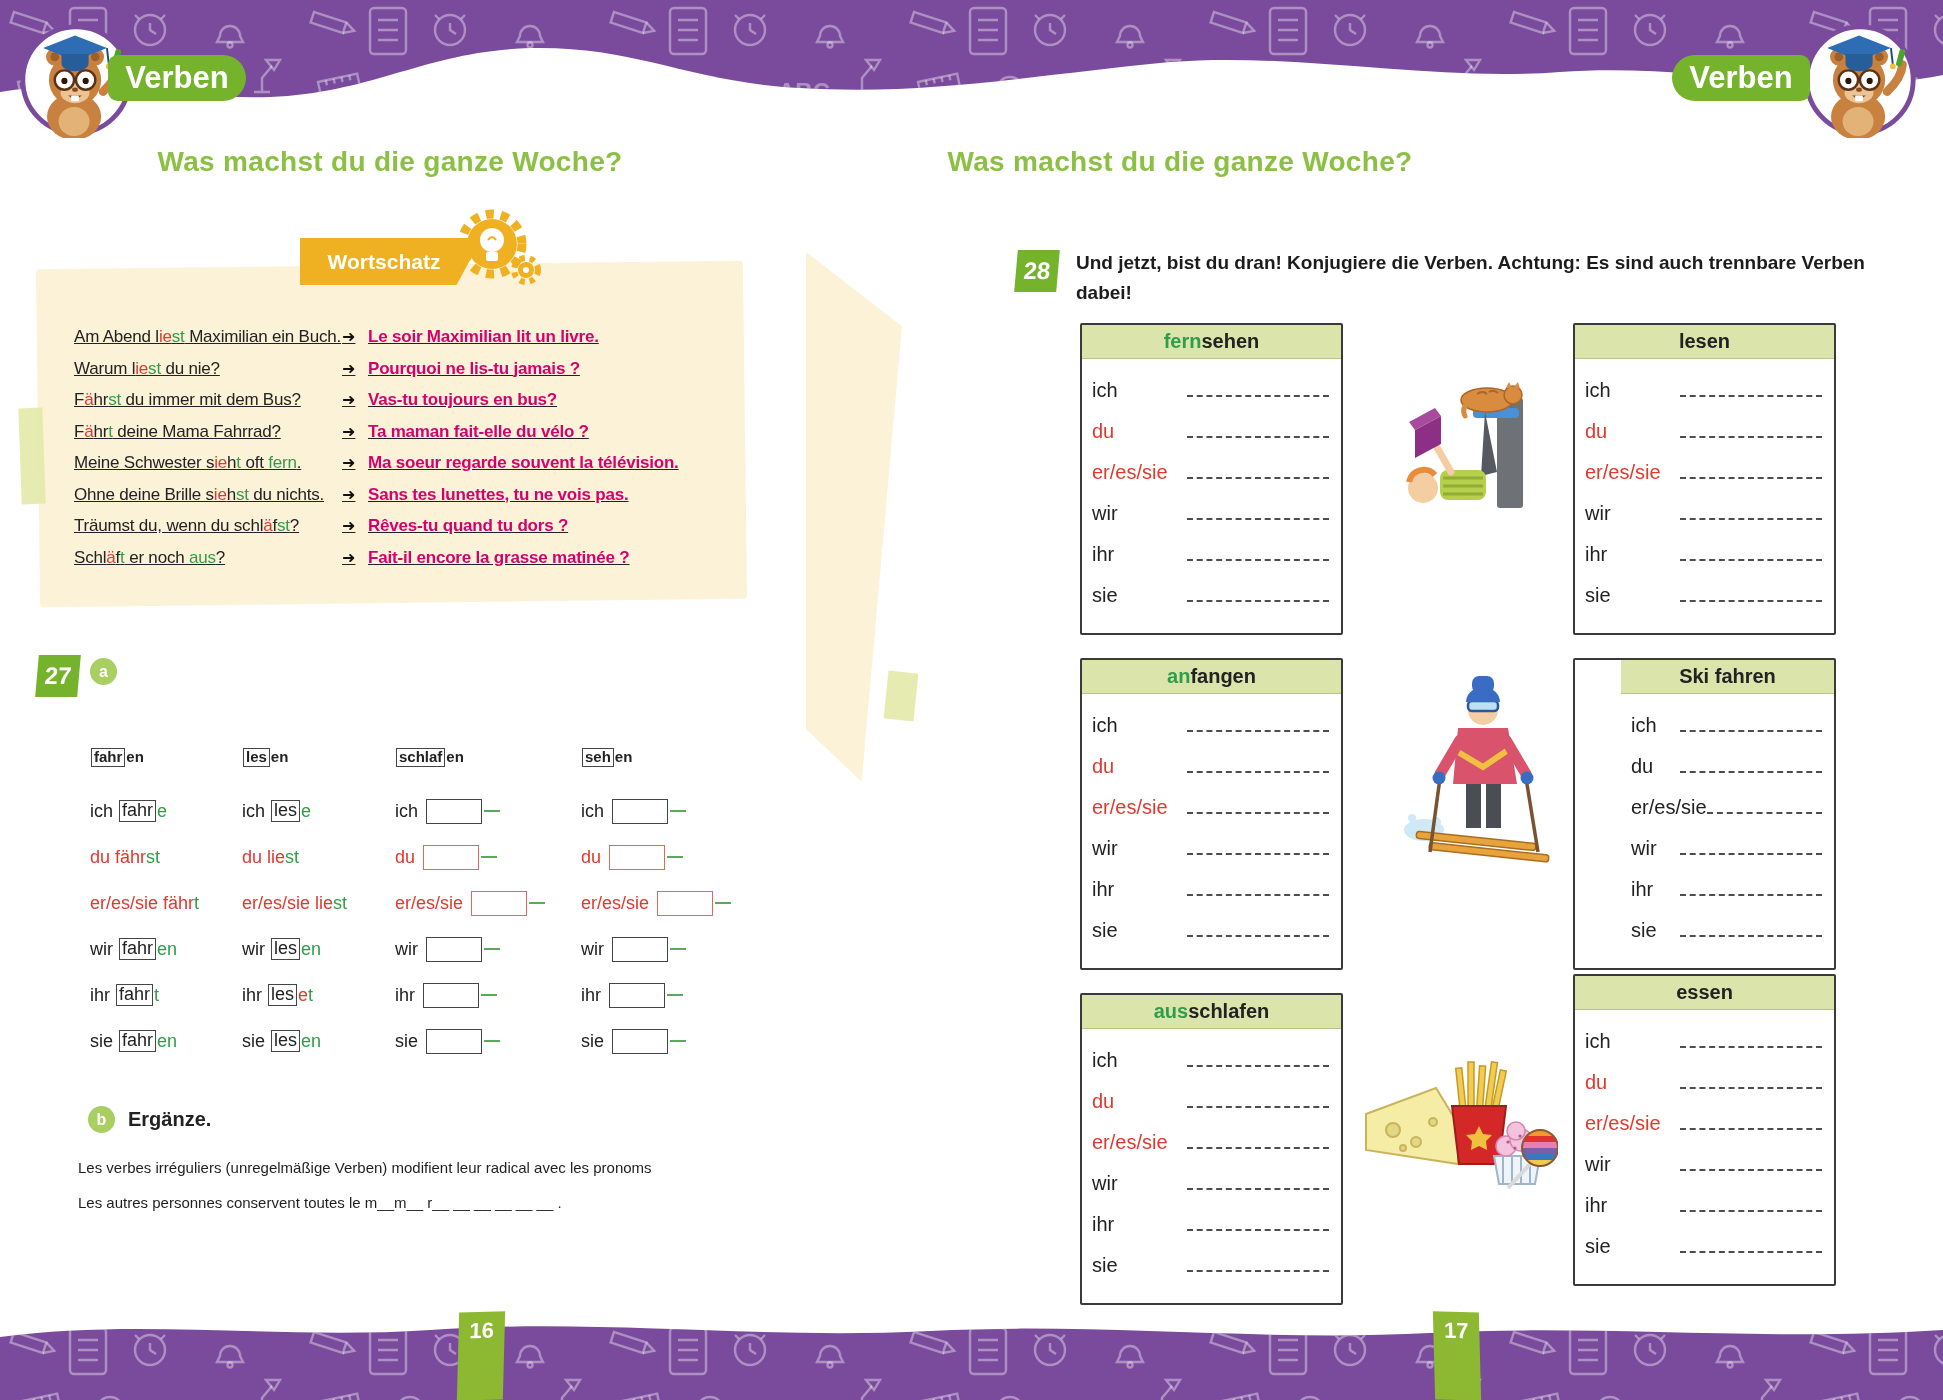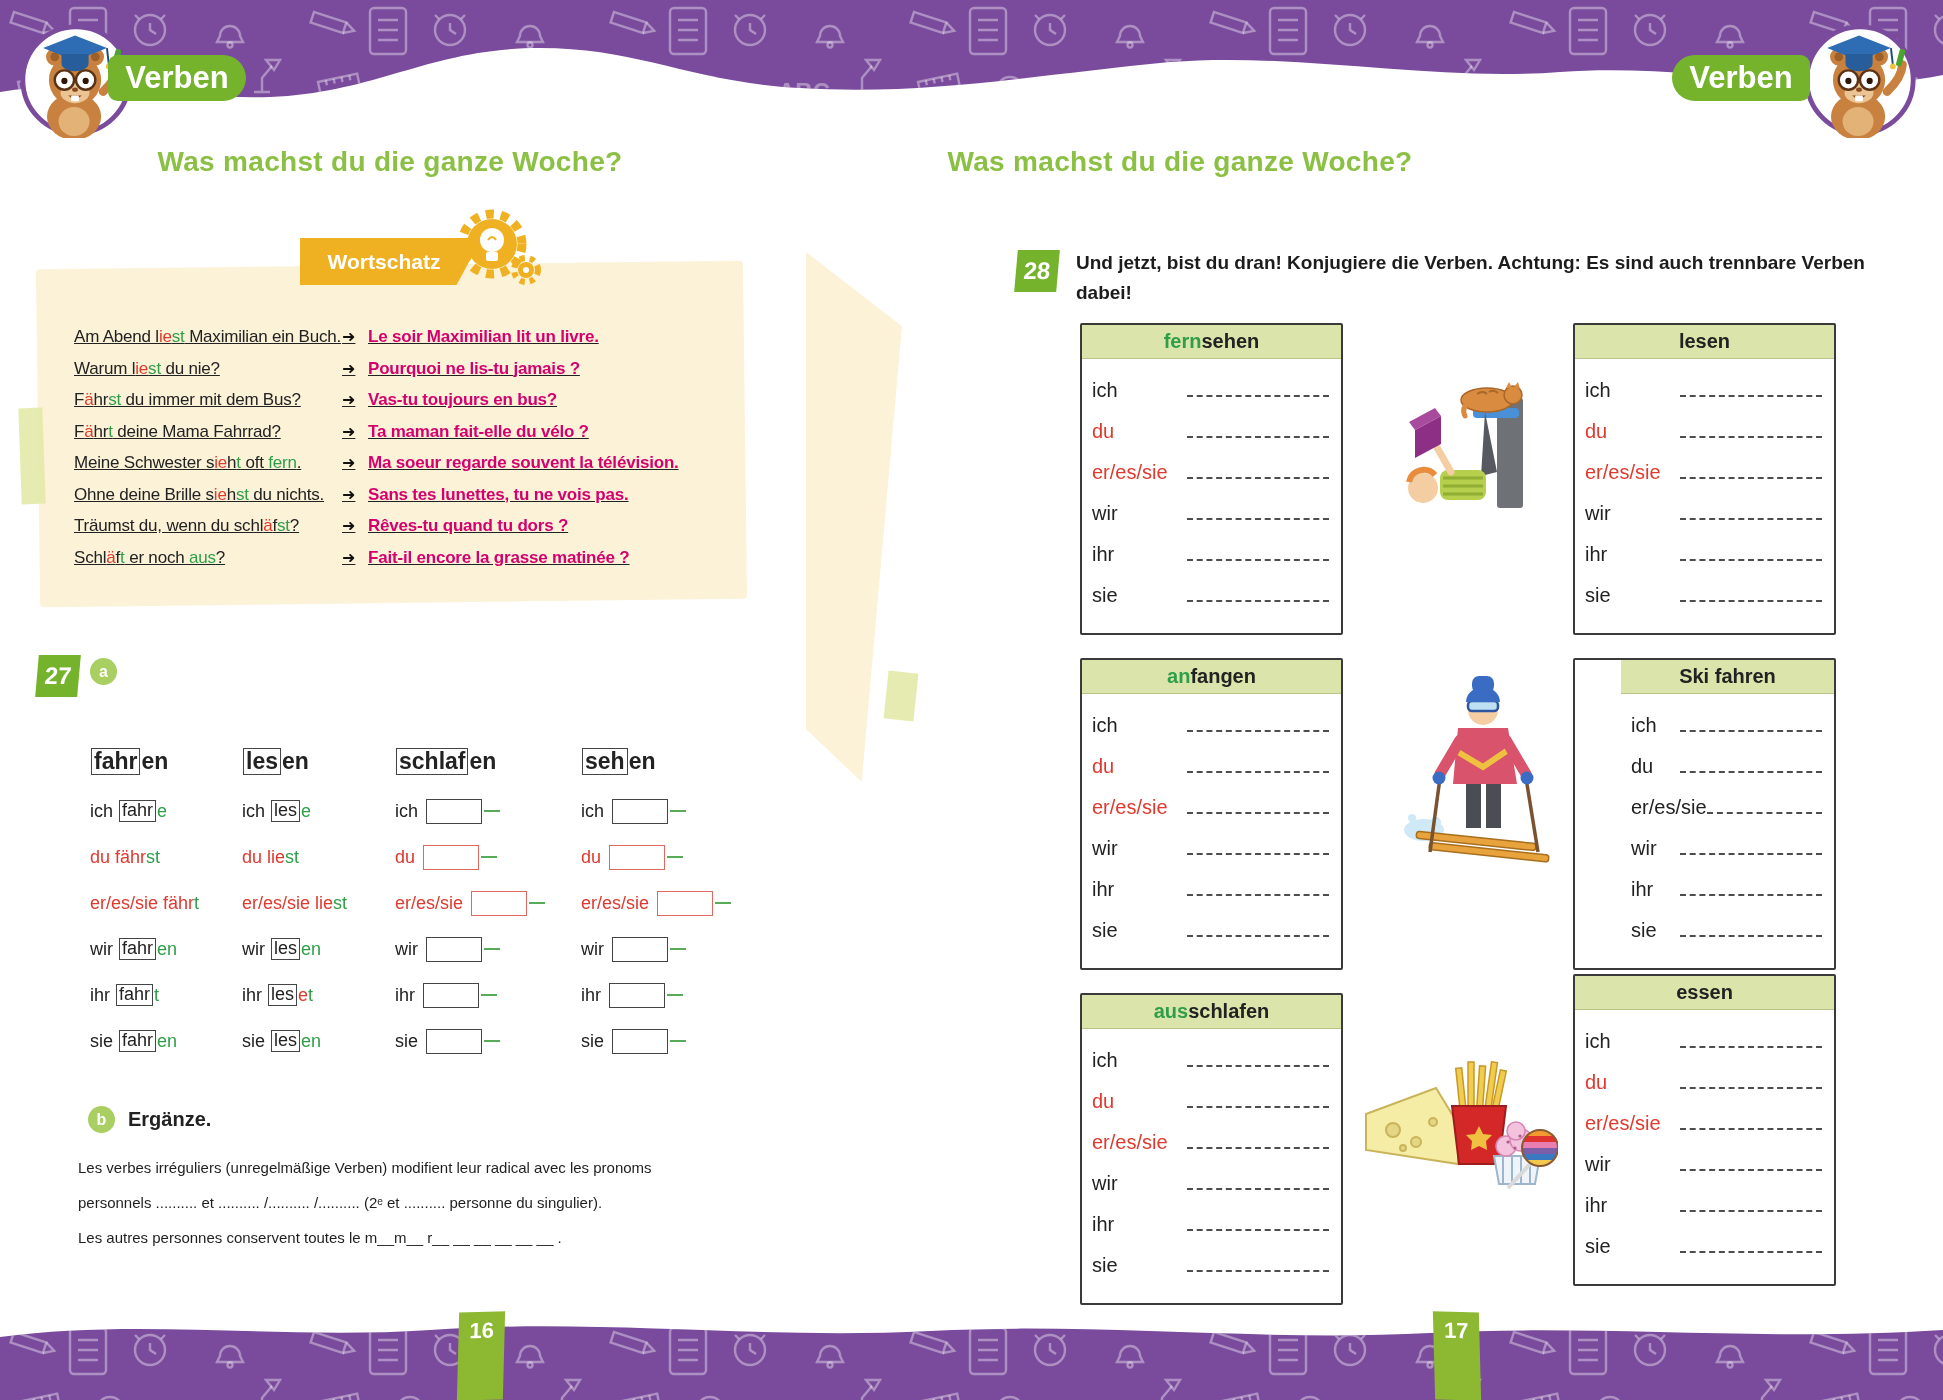--- a/index.html
+++ b/index.html
@@ -67,21 +67,21 @@
   #instr-27{left:126px;top:655px;width:670px;}
   #instr-28{left:1076px;top:248px;width:800px;}
   #label-b{left:128px;top:1108px;width:200px;position:absolute;font-weight:bold;font-size:20px;z-index:2;}
 
   
   #conj-cols{position:absolute;left:90px;top:748px;display:flex;z-index:2;}
   .conj-col:nth-child(1){width:152px;}
   .conj-col:nth-child(2){width:153px;}
   .conj-col:nth-child(3){width:186px;}
   .conj-col:nth-child(4){width:175px;}
-  .conj-head{font-weight:bold;font-size:23px;height:40px;}
+  .conj-head{font-weight:bold;font-size:15px;height:40px;}
   .conj-row{height:46px;display:flex;align-items:center;font-size:18px;}
 
   
   #parab{position:absolute;left:78px;top:1150px;width:720px;font-size:15px;line-height:35px;
     color:#1f1f1f;z-index:2;white-space:nowrap;}
 
   
   .vbox{position:absolute;width:263px;height:312px;border:2.5px solid #3a3a3a;background:#fff;
     box-sizing:border-box;z-index:2;border-radius:2px;}
   .vbox-head{height:33px;background:#dbe5ab;display:flex;align-items:center;justify-content:center;
@@ -383,21 +383,20 @@
         </div>
       </div>
     </div>
 
   <div class="part-circle" id="circle-b">
     <span>b</span>
   </div>
   <div id="label-b">Ergänze.</div>
   <div id="parab">
     <div>Les verbes irréguliers (unregelmäßige Verben) modifient leur radical avec les pronoms</div>
-    <div>personnels .......... et .......... /.......... /.......... (2ᵉ et .......... personne du singulier).</div>
     <div>Les autres personnes conservent toutes le m__m__  r__ __ __ __ __ __ .</div>
   </div>
 
   <div class="ex-badge" id="badge-28">
     <span>28</span>
   </div>
   <div class="instruction" id="instr-28">Und jetzt, bist du dran! Konjugiere die Verben. Achtung: Es sind auch trennbare Verben dabei!</div>
   <div id="verb-boxes">
       <div class="vbox" style="left: 1080px; top: 323px;">
         <div class="vbox-head">

